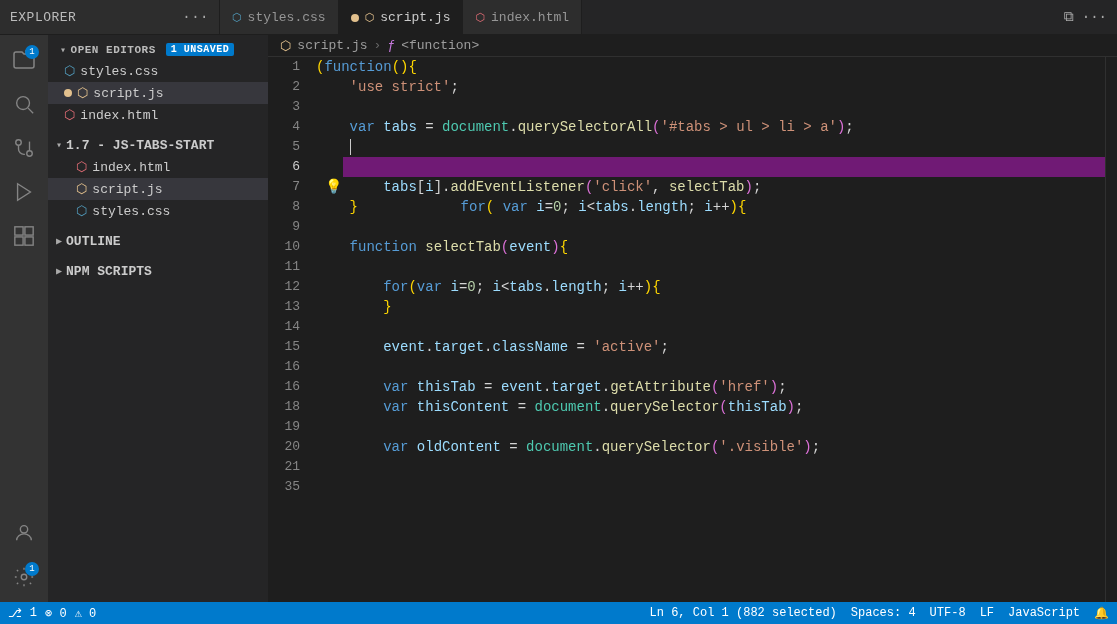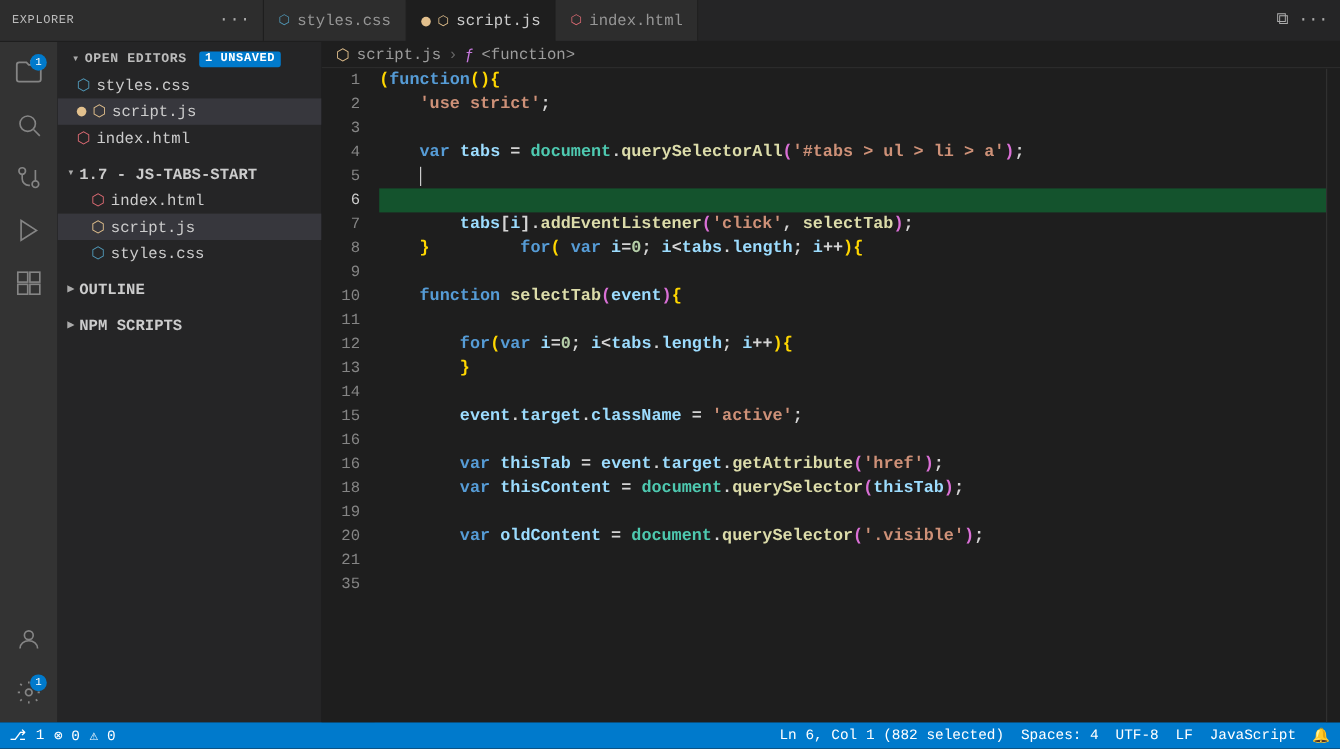--- a/index.html
+++ b/index.html
@@ -27,21 +27,21 @@
       display: flex;
       align-items: center;
       background: #2d2d2d;
       padding: 0 10px;
       height: 100%;
       width: 220px;
       flex-shrink: 0;
       border-right: 1px solid #1e1e1e;
     }
     .tab-bar-left span {
-      font-size: 10px;
+      font-size: 13px;
       color: #bbb;
       text-transform: uppercase;
       letter-spacing: 0.5px;
     }
     .tab-bar-left .dots-icon {
       margin-left: auto;
       color: #aaa;
       font-size: 14px;
     }
     .tabs {
@@ -269,31 +269,31 @@
     }
     .line-numbers div {
       height: 20px;
       font-size: 13px;
       line-height: 20px;
     }
     .code-lines {
       flex: 1;
       overflow: hidden;
       padding-left: 4px;
-      font-weight: bold;
     }
     .code-line {
       height: 20px;
       white-space: pre;
       font-size: 14px;
       line-height: 20px;
       position: relative;
     }
     .code-line.highlighted {
-      background: #14532d;
+      background: #701a75;
+      margin-left: 27px;
     }
 
     
     .code-editor::-webkit-scrollbar { width: 8px; }
     .code-editor::-webkit-scrollbar-track { background: #1e1e1e; }
     .code-editor::-webkit-scrollbar-thumb { background: #424242; }
 
     
     .minimap {
       width: 12px;

